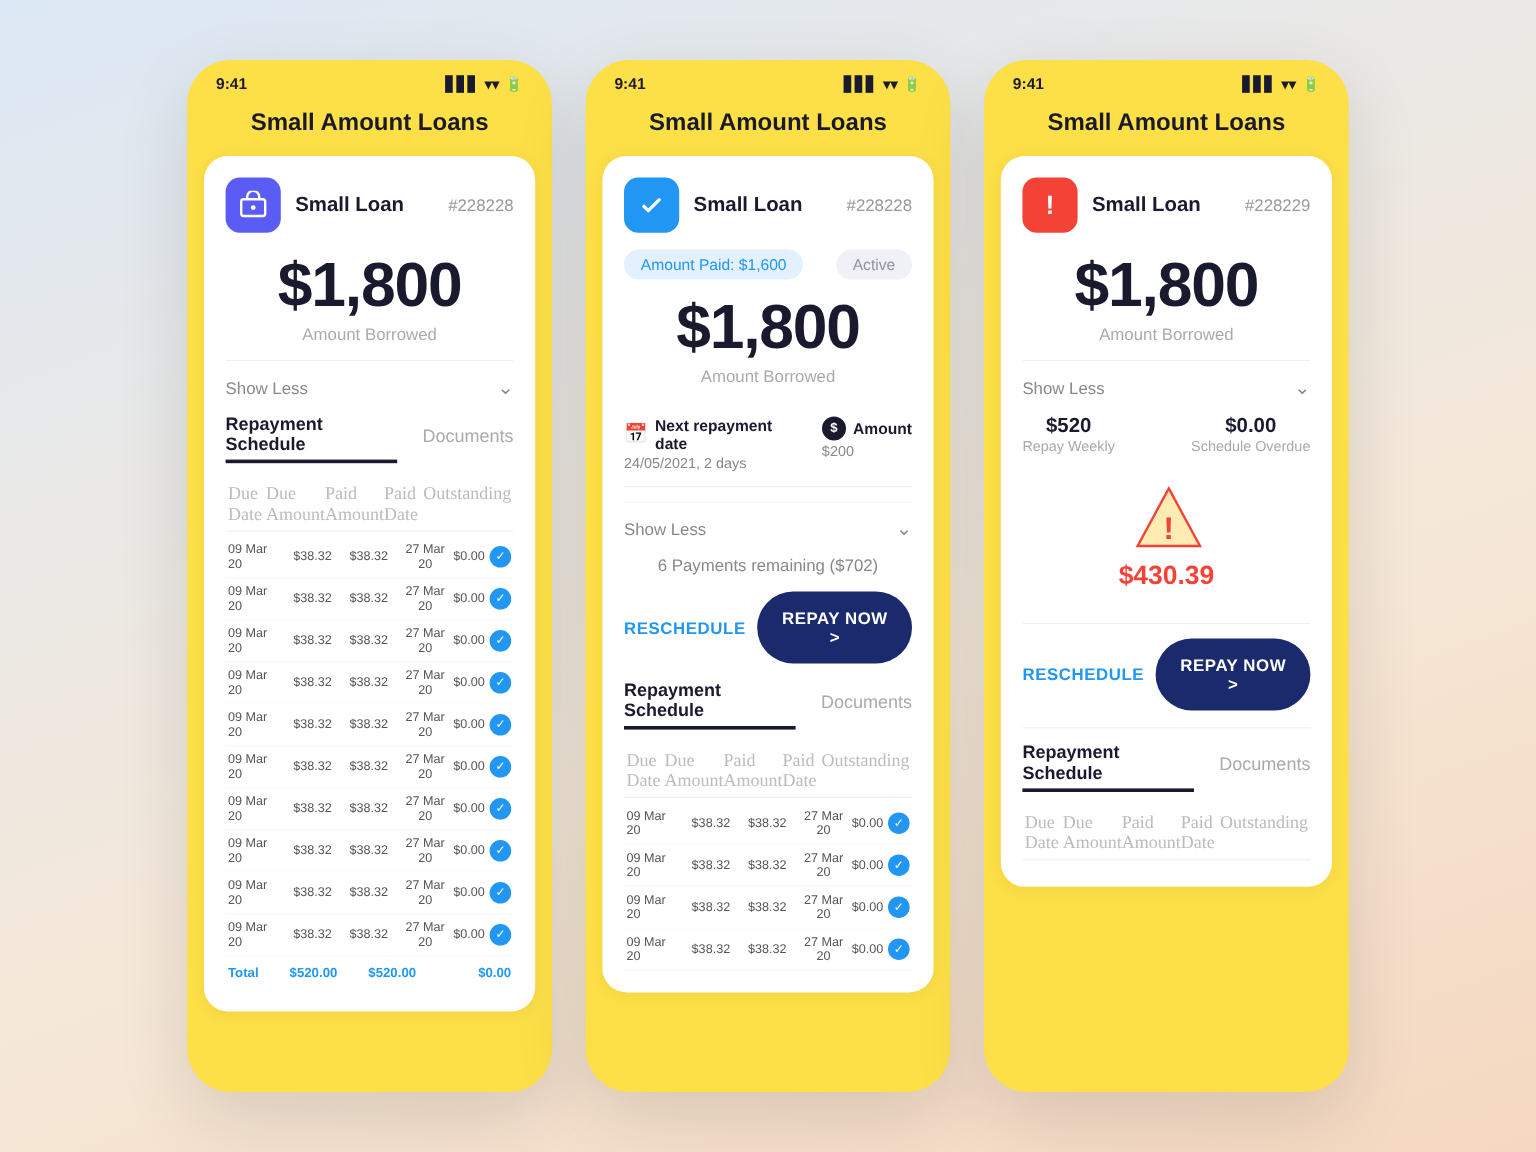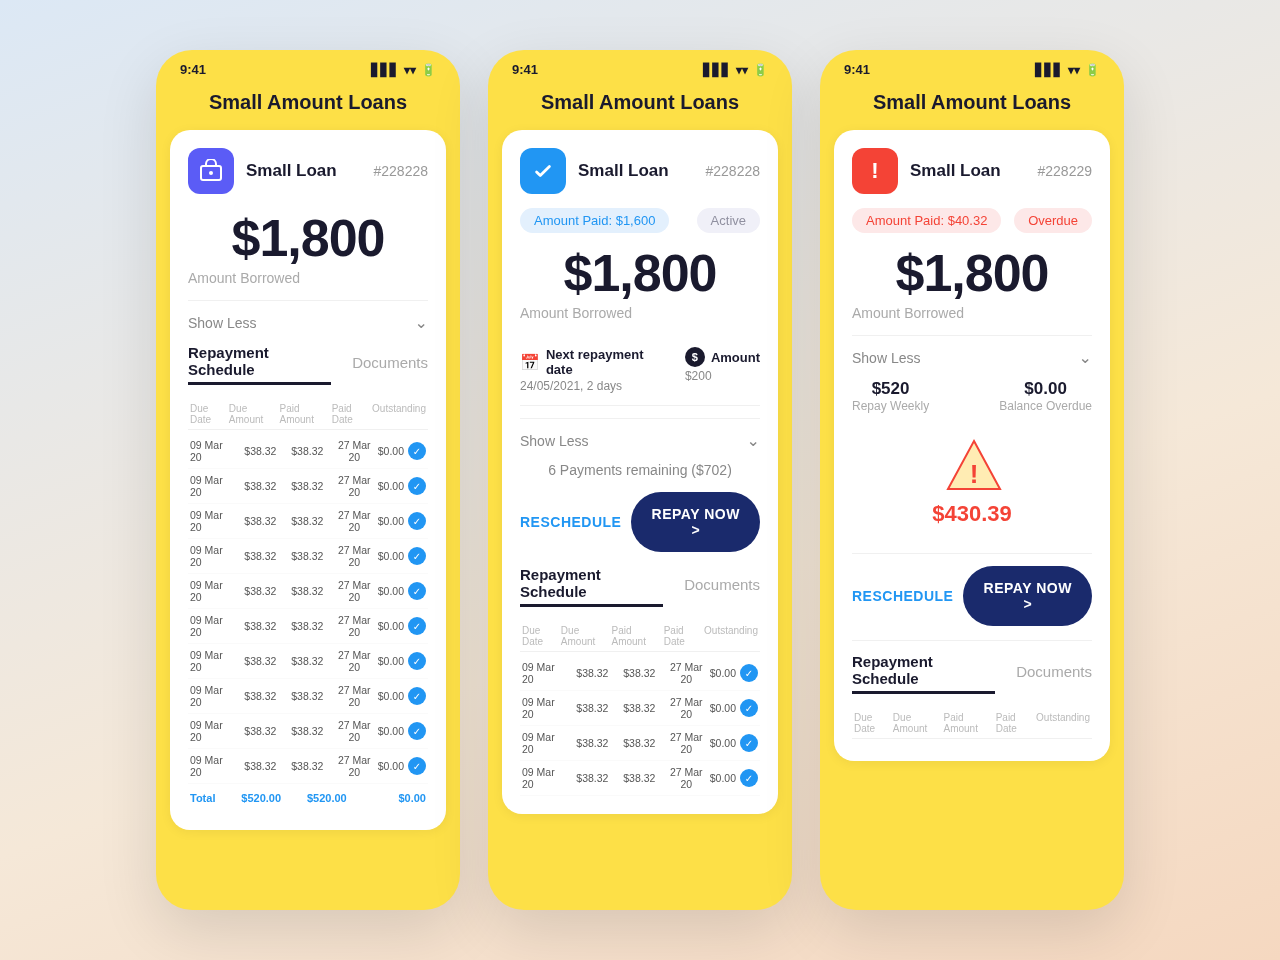--- a/index.html
+++ b/index.html
@@ -109,21 +109,21 @@
     .badge-overdue { background: #fde8e8; color: #f44336; }
     .amount-big {
       text-align: center;
       font-size: 52px;
       font-weight: 800;
       color: #1a1a2e;
       letter-spacing: -1px;
       margin: 8px 0 2px;
     }
     .amount-label {
-      text-align: left;
+      text-align: center;
       font-size: 14px;
       color: #aaa;
       margin-bottom: 14px;
     }
     .show-less-row {
       display: flex;
       align-items: center;
       justify-content: space-between;
       border-top: 1px solid #f0f0f0;
       padding-top: 12px;
@@ -150,26 +150,27 @@
     .tab.active {
       border-bottom: 3px solid #1a1a2e;
     }
     .tab.inactive {
       font-weight: 400;
       color: #aaa;
       border-bottom: none;
     }
     .table-header-row {
       display: flex;
-      justify-content: center;
+      justify-content: flex-start;
       color: #bbb;
-      font-size: 10px;
+      font-size: 15px;
       padding: 4px 2px;
       border-bottom: 1px solid #f0f0f0;
       margin-bottom: 4px;
+      font-family: Liberation Serif, serif;
     }
     .table-row {
       display: flex;
       justify-content: space-between;
       align-items: center;
       padding: 5px 2px;
       border-bottom: 1px solid #fafafa;
     }
     .table-cell { flex: 1; text-align: center; font-size: 10.5px; color: #555; }
     .table-cell:first-child { text-align: left; }
@@ -598,40 +599,36 @@
         <div class="loan-header-left">
           <div class="loan-icon icon-red">
             <span style="font-size:22px;font-weight:900;color:white;">!</span>
           </div>
           <div>
             <div class="loan-name">Small Loan</div>
           </div>
         </div>
         <div class="loan-id">#228229</div>
       </div>
-      <div class="badges-row">
-        <span class="badge badge-red">Amount Paid: $40.32</span>
-        <span class="badge badge-overdue">Overdue</span>
-      </div>
       <div class="amount-big">$1,800</div>
       <div class="amount-label">Amount Borrowed</div>
 
       <div class="show-less-row">
         <span class="show-less-text">Show Less</span>
         <span class="chevron">⌄</span>
       </div>
 
       <div class="weekly-row">
         <div class="weekly-item">
           <div class="weekly-amount">$520</div>
           <div class="weekly-label">Repay Weekly</div>
         </div>
         <div class="weekly-item">
           <div class="weekly-amount">$0.00</div>
-          <div class="weekly-label">Balance Overdue</div>
+          <div class="weekly-label">Schedule Overdue</div>
         </div>
       </div>
 
       <div class="overdue-section">
         <div class="warning-triangle">
           <svg viewBox="0 0 60 56" width="60" height="56">
             <polygon points="30,4 56,52 4,52" fill="#ffecb3" stroke="#f44336" stroke-width="2"></polygon>
             <text x="30" y="46" text-anchor="middle" fill="#f44336" font-size="26" font-weight="900">!</text>
           </svg>
         </div>

